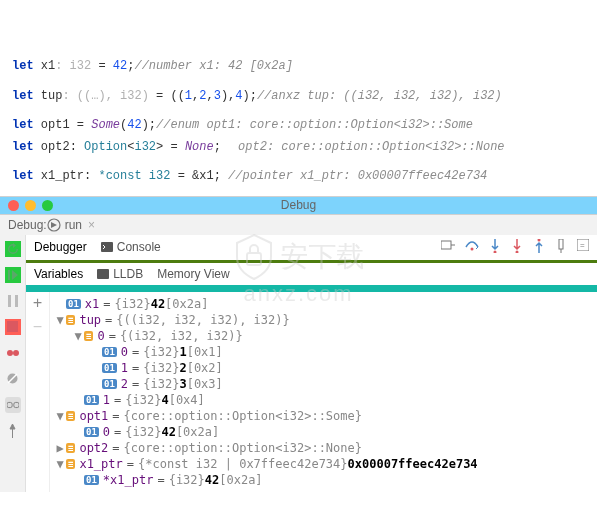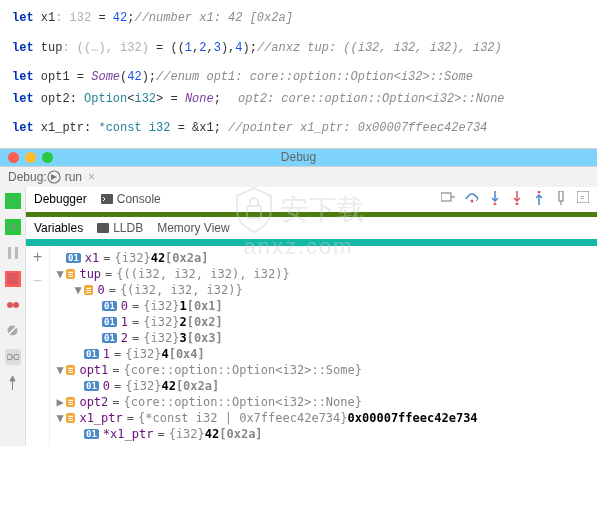--- a/index.html
+++ b/index.html
@@ -21,41 +21,41 @@
 .win-title { position: absolute; left: 50%; transform: translateX(-50%); font-family: -apple-system, sans-serif; font-size: 12px; color: #666; }
 .sub-header { display: flex; align-items: center; padding: 3px 8px; background: #f2f2f2; font-family: -apple-system, sans-serif; font-size: 12px; color: #666; }
 .run-icon { display: inline-flex; align-items: center; gap: 4px; }
 .tab-close { color: #aaa; margin-left: 2px; }
 .main-area { display: flex; background: #fff; }
 .left-rail { width: 26px; background: #f2f2f2; border-right: 1px solid #e0e0e0; display: flex; flex-direction: column; align-items: center; padding-top: 6px; gap: 10px; }
 .rail-icon { width: 16px; height: 16px; display: flex; align-items: center; justify-content: center; color: #6e6e6e; cursor: pointer; }
 .rail-icon.green svg { fill: #59a869; }
 .rail-icon.red svg { fill: #db5860; }
 .content { flex: 1; }
-.tabs { display: flex; align-items: center; padding: 4px 8px; gap: 14px; border-bottom: 5px solid #4d7c0f; font-family: -apple-system, sans-serif; font-size: 12px; background: #fff; }
+.tabs { display: flex; align-items: center; padding: 4px 8px; gap: 14px; border-bottom: 3px solid #4d7c0f; font-family: -apple-system, sans-serif; font-size: 12px; background: #fff; }
 .tab { color: #555; cursor: pointer; display: flex; align-items: center; gap: 4px; }
 .tab.active { color: #000; font-weight: 500; }
 .toolbar-icons { display: flex; gap: 10px; margin-left: auto; }
 .tb-icon { color: #6e6e6e; cursor: pointer; }
 .subtabs { display: flex; align-items: center; padding: 4px 8px; gap: 14px; border-bottom: 7px solid #14b8a6; font-family: -apple-system, sans-serif; font-size: 12px; background: #fff; }
 .vars { display: flex; }
 .vars-rail { width: 24px; background: #fff; border-right: 1px solid #eee; display: flex; flex-direction: column; align-items: center; padding-top: 4px; gap: 8px; }
 .tree { flex: 1; padding: 4px 0; font-family: Menlo, monospace; font-size: 12px; }
 .row { display: flex; align-items: center; padding: 1px 4px; white-space: nowrap; }
 .indent { display: inline-block; }
 .expander { color: #888; cursor: pointer; width: 12px; text-align: center; }
 .badge { display: inline-block; background: #4a88c7; color: #fff; font-size: 9px; padding: 0 2px; border-radius: 2px; margin-right: 4px; font-weight: bold; }
 .badge-y { background: #f0a732; color: #fff; }
 .varname { color: #660e7a; }
 .eq { color: #555; margin: 0 4px; }
 .typeval { color: #888; }
 .val { color: #000; font-weight: 600; }
-.hexval { color: #888; font-weight: bold; }
+.hexval { color: #888; }
 .watermark { position: absolute; top: 50%; left: 50%; transform: translate(-50%, -50%); color: #ccc; font-family: -apple-system, sans-serif; font-size: 28px; pointer-events: none; opacity: 0.4; text-align: center; }
-.wrapper { position: relative; }
+.wrapper { position: relative; margin-top: 48px; }
 </style>
 </head>
 <body>
 
 <div class="wrapper">
 
 <div class="editor">
   <div>
     <span class="kw">let</span>
     <span>x1</span><span class="hint">: i32</span>

